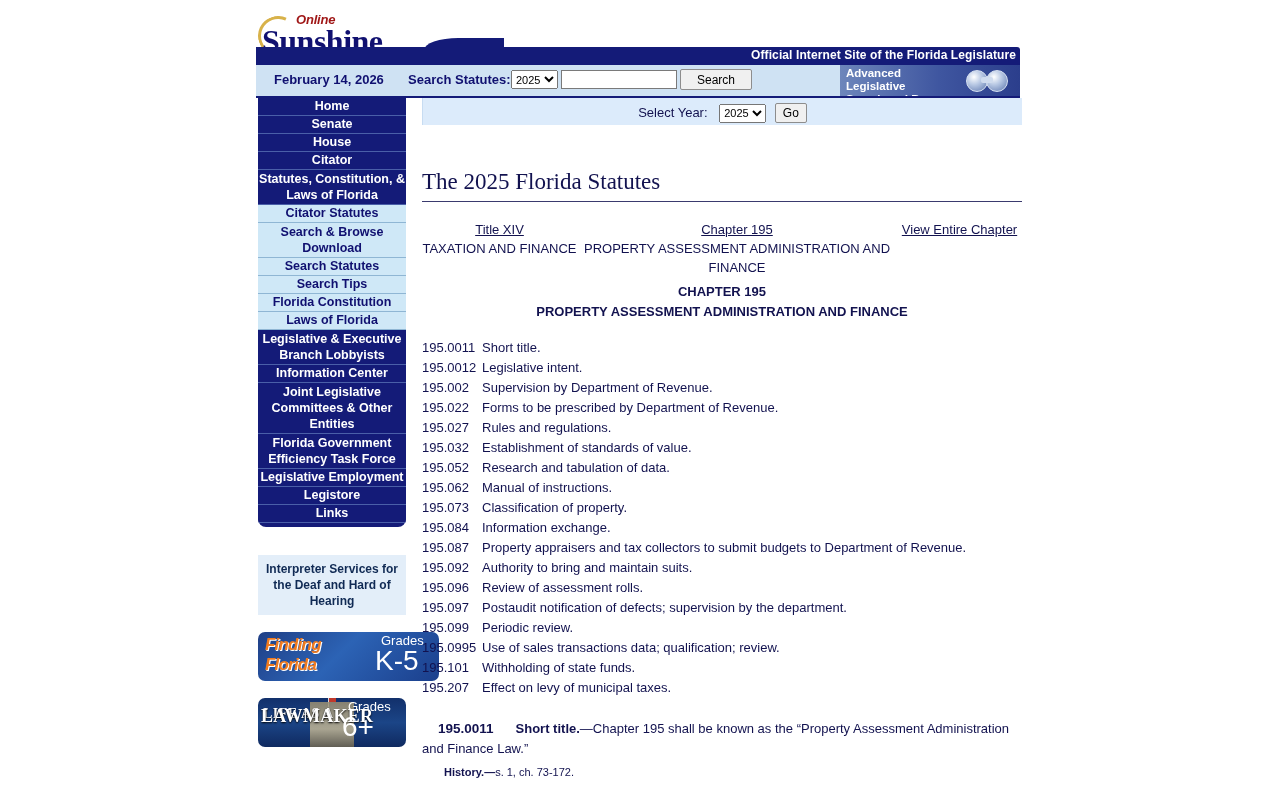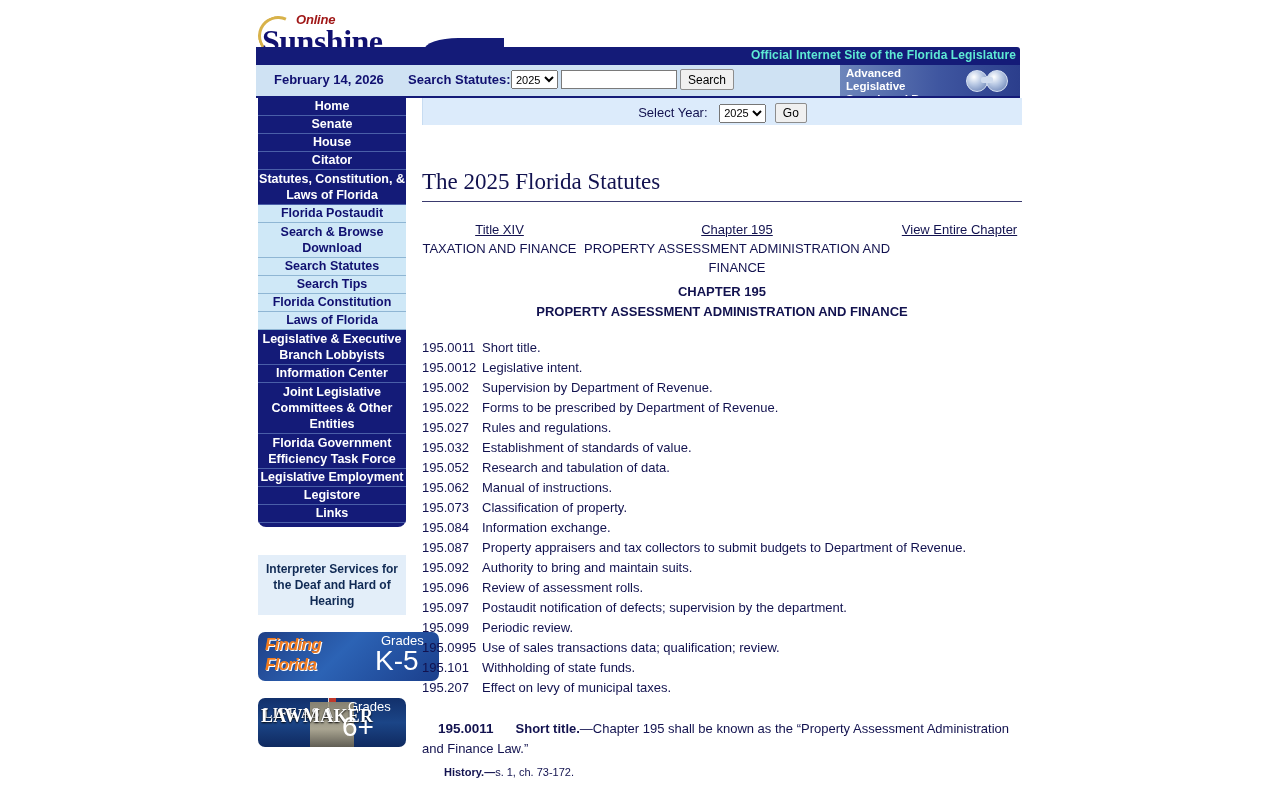--- a/index.html
+++ b/index.html
@@ -93,21 +93,21 @@
     top: 38px;
     width: 80px;
     height: 12px;
     background: #141b78;
     border-top-left-radius: 40px 14px;
   }
   .banner-text {
     position: absolute;
     right: 4px;
     top: 1px;
-    color: #5eead4;
+    color: #ffffff;
     font-size: 12px;
     font-weight: bold;
     font-family: "Liberation Sans", sans-serif;
     letter-spacing: 0.1px;
   }
 
   .search-bar {
     position: absolute;
     left: 0px;
     top: 65px;
@@ -151,21 +151,21 @@
     background: #ffffff;
     font-size: 12px;
     padding: 0 2px;
     box-sizing: content-box;
   }
   .search-button {
     position: absolute;
     left: 424px;
     top: 4px;
     height: 21px;
-    padding: 0 7px;
+    padding: 0 16px;
     font-size: 12px;
     font-family: "Liberation Sans", sans-serif;
     background: #f0f0f0;
     border: 1px solid #8d8d8d;
     border-radius: 2px;
     color: #000;
   }
   .adv-search {
     position: absolute;
     left: 584px;
@@ -534,21 +534,21 @@
     </div>
   </div>
 
   <div class="sidebar">
     <div class="nav-block">
         <a class="nav-item dark">Home</a>
         <a class="nav-item dark">Senate</a>
         <a class="nav-item dark">House</a>
         <a class="nav-item dark">Citator</a>
         <a class="nav-item dark two-line">Statutes, Constitution, &amp; Laws of Florida</a>
-        <a class="nav-item light">Florida Postaudit</a>
+        <a class="nav-item light">Citator Statutes</a>
         <a class="nav-item light two-line">Search &amp; Browse Download</a>
         <a class="nav-item light">Search Statutes</a>
         <a class="nav-item light">Search Tips</a>
         <a class="nav-item light">Florida Constitution</a>
         <a class="nav-item light">Laws of Florida</a>
         <a class="nav-item dark two-line">Legislative &amp; Executive Branch Lobbyists</a>
         <a class="nav-item dark">Information Center</a>
         <a class="nav-item dark two-line">Joint Legislative Committees &amp; Other Entities</a>
         <a class="nav-item dark two-line">Florida Government Efficiency Task Force</a>
         <a class="nav-item dark">Legislative Employment</a>

